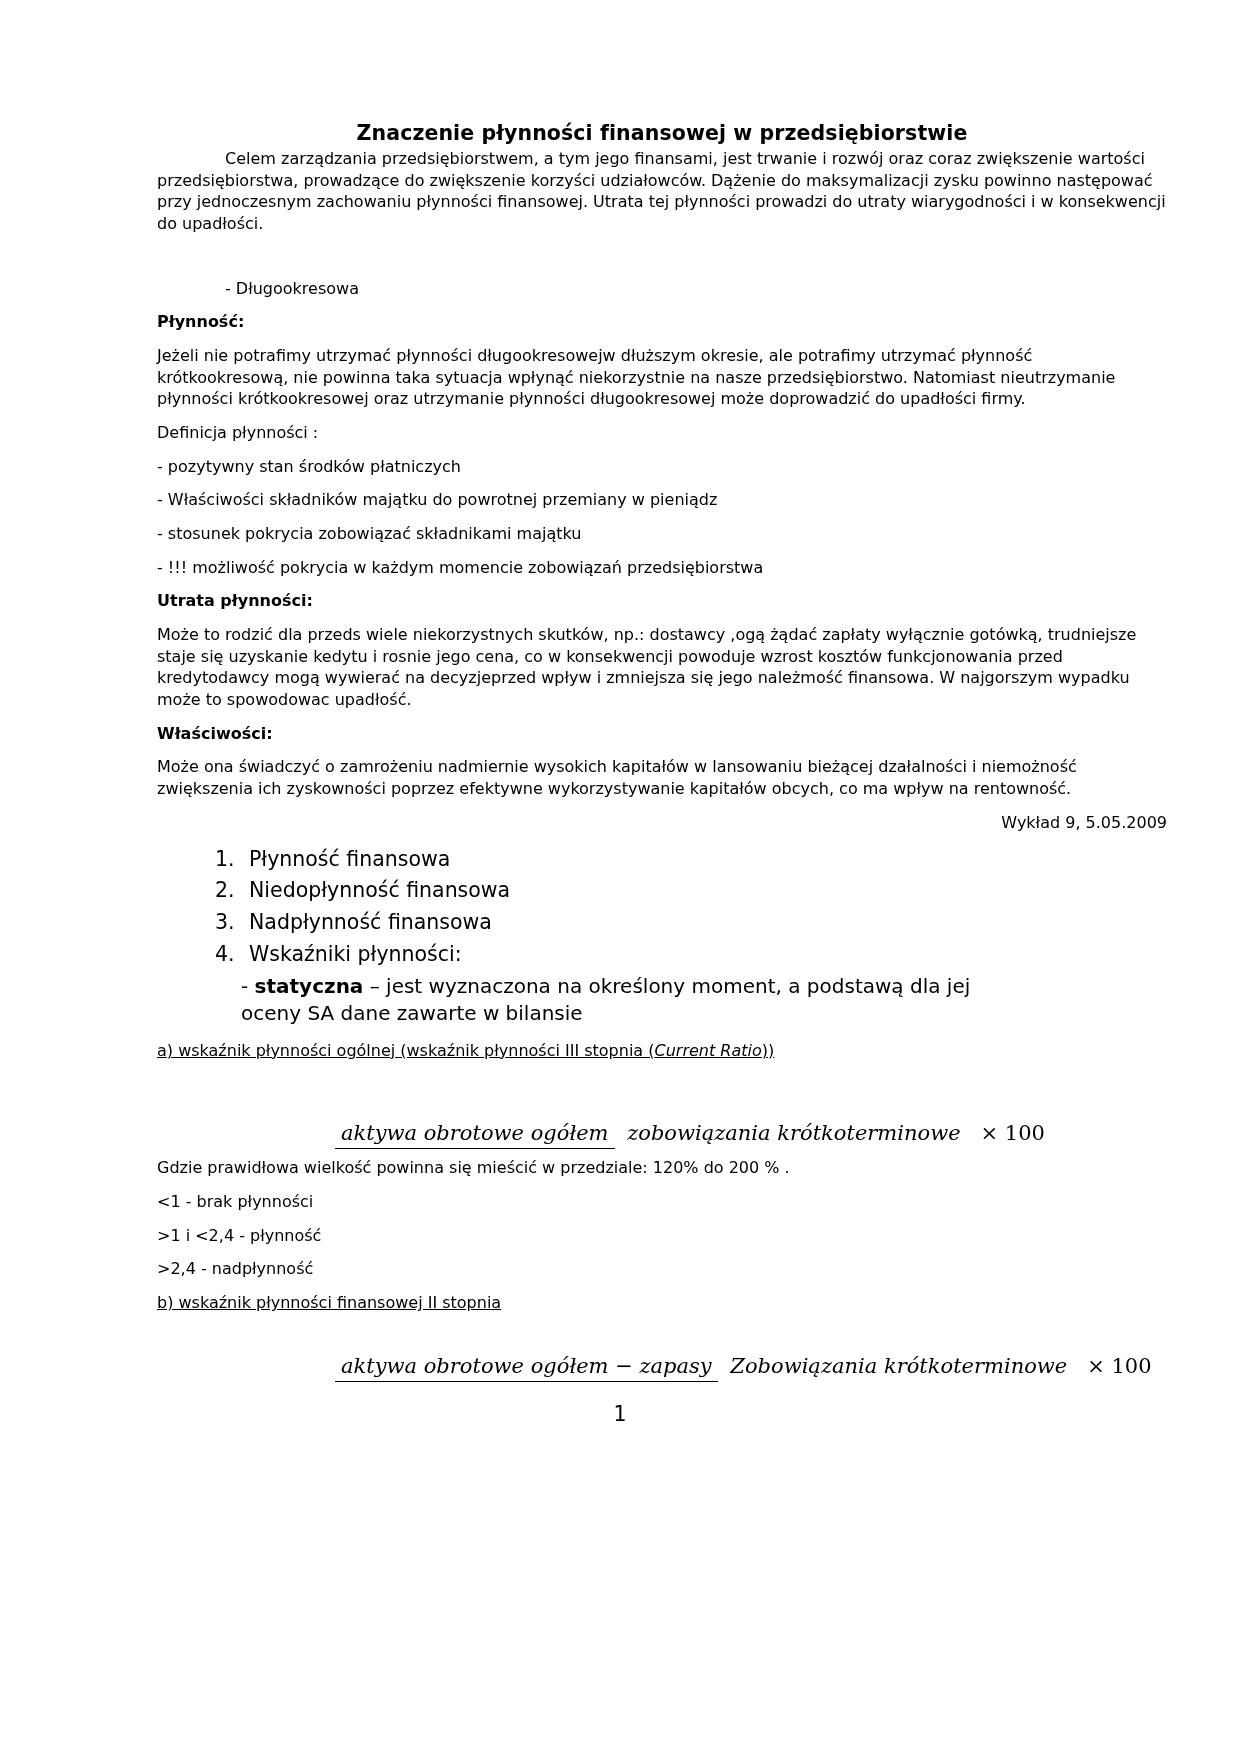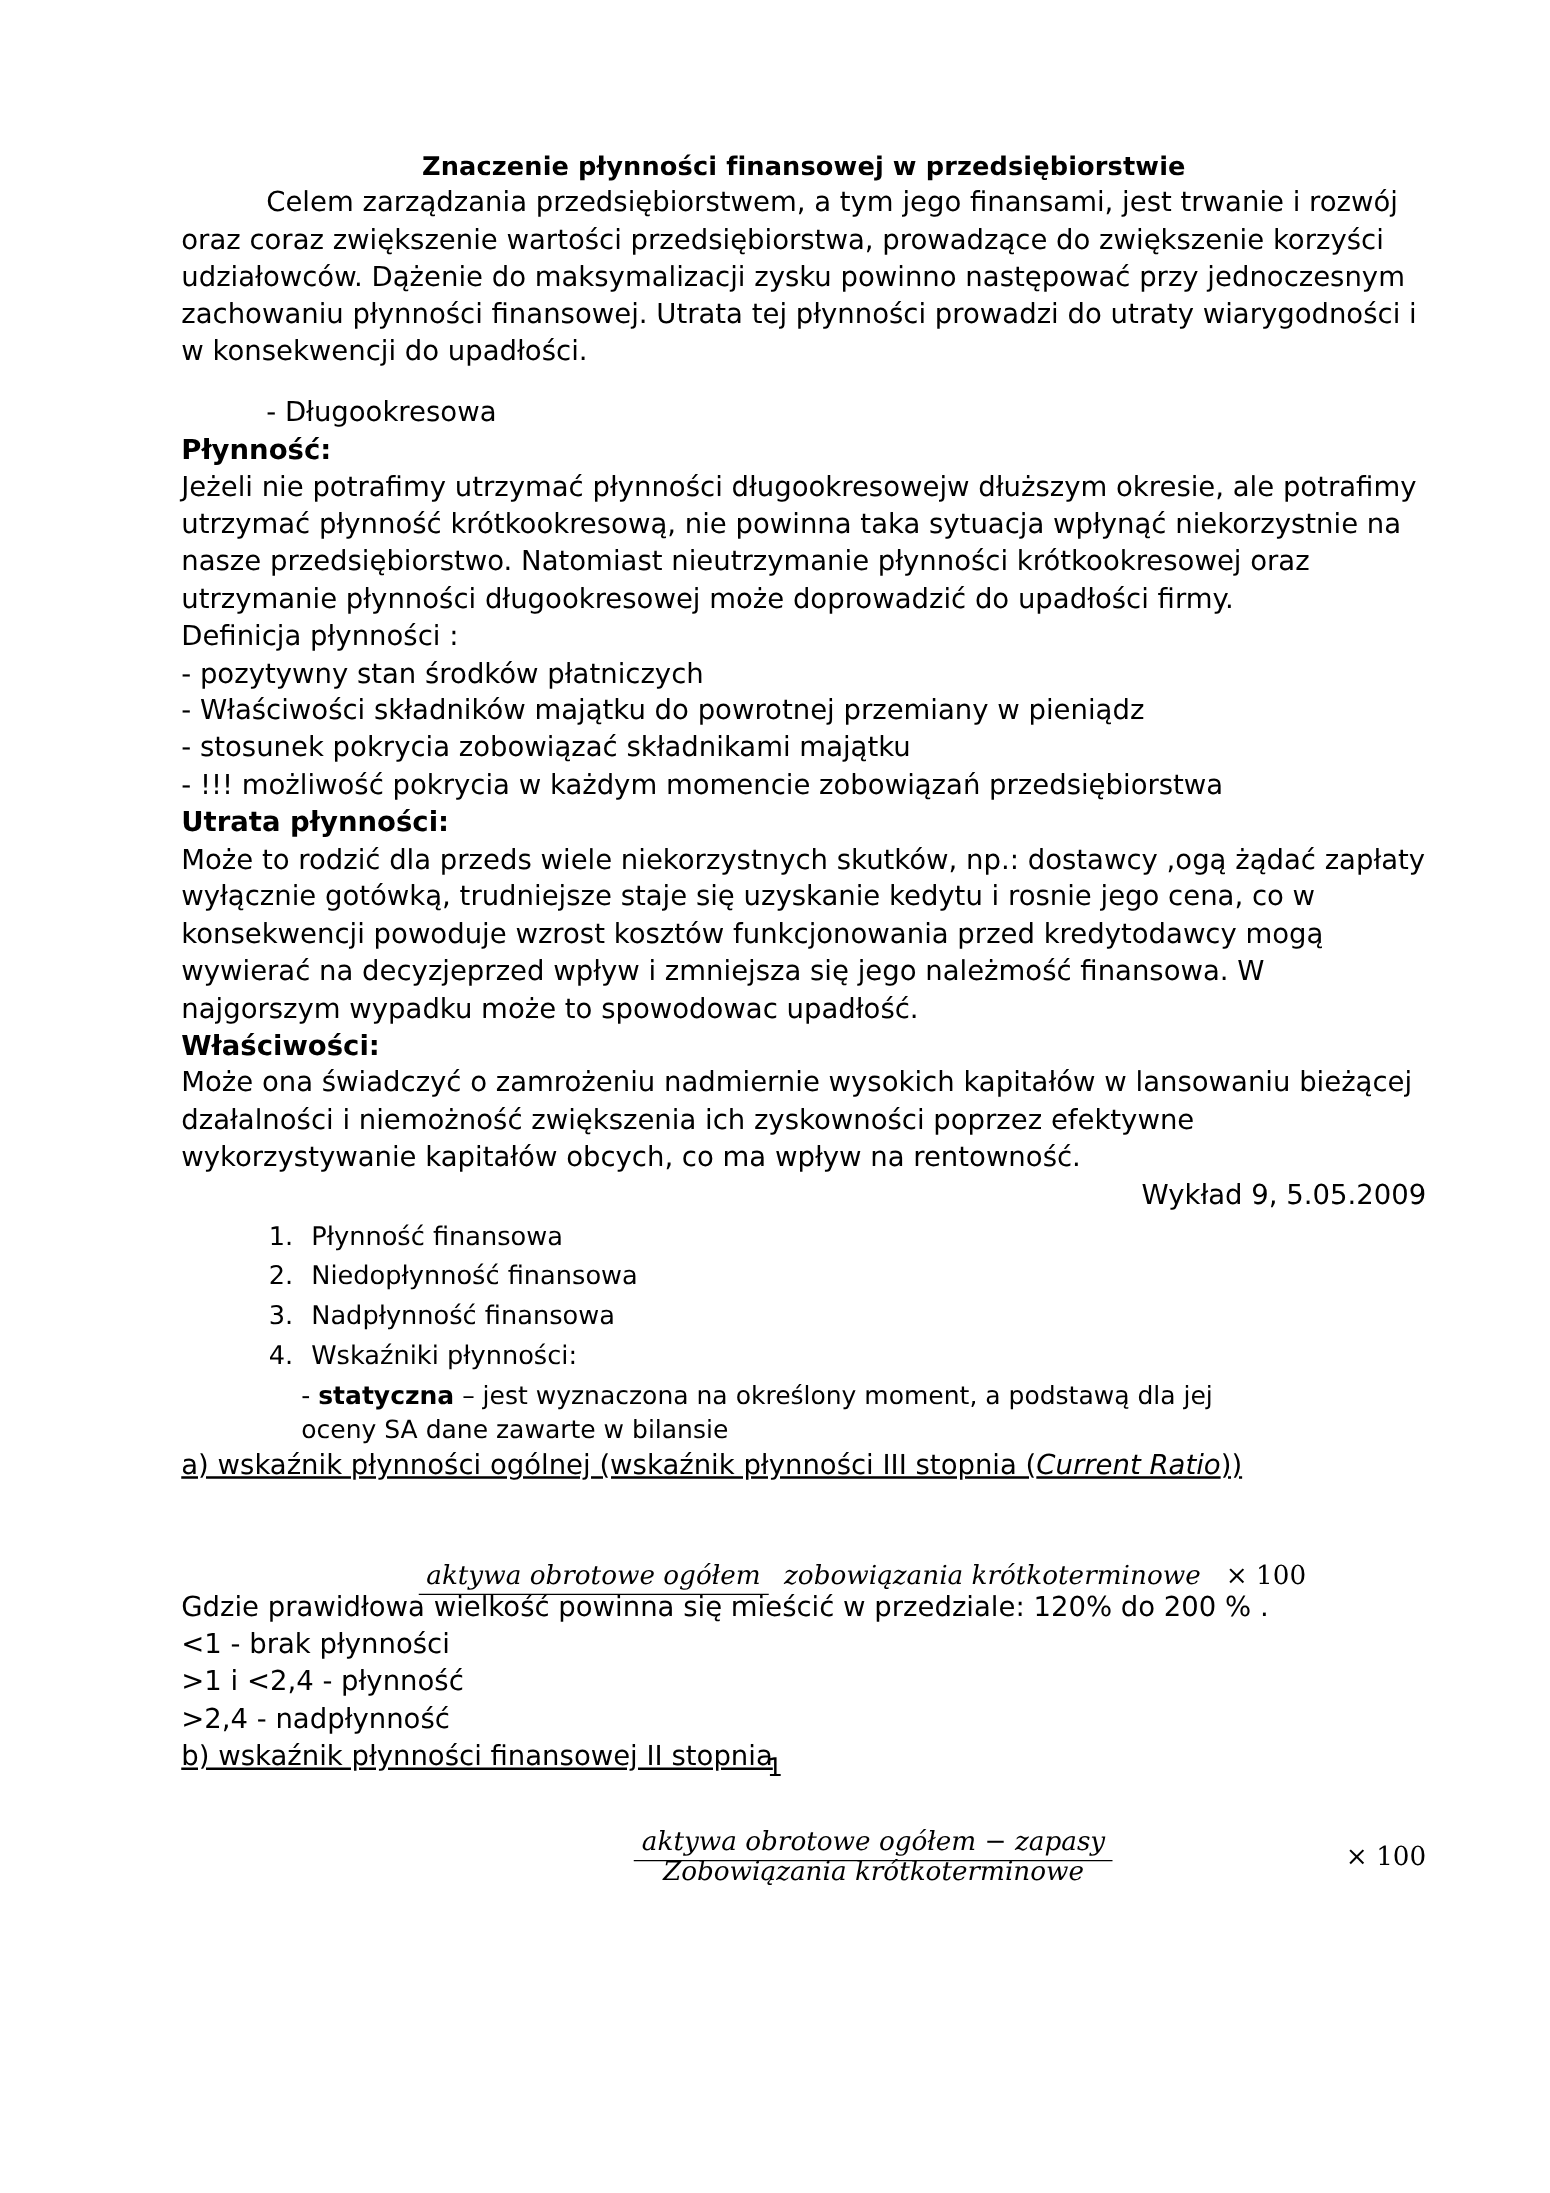--- a/index.html
+++ b/index.html
@@ -12,34 +12,34 @@
     height: 1754px;
     font-family: "DejaVu Sans", sans-serif;
     color: #000000;
     position: relative;
   }
   .page {
     position: relative;
     width: 1240px;
     height: 1492px;
     box-sizing: border-box;
-    padding: 120px 99px 0 145px;
+    padding: 120px 61px 0 145px;
   }
   .doc-title {
     text-align: center;
     font-weight: bold;
     font-size: 20.5px;
     line-height: 1.32;
     margin: 0 0 0 0;
     letter-spacing: 0.1px;
   }
   p, div.line {
-    font-size: 22px;
+    font-size: 16px;
     line-height: 1.355;
-    margin: 0;
+    margin: 12px;
   }
   .intro {
     text-indent: 68px;
     text-align: left;
     margin-top: 1px;
   }
   .gap-sm { height: 19px; }
   .bold { font-weight: bold; }
   .indent-1 { padding-left: 68px; }
   .underline { text-decoration: underline; }

